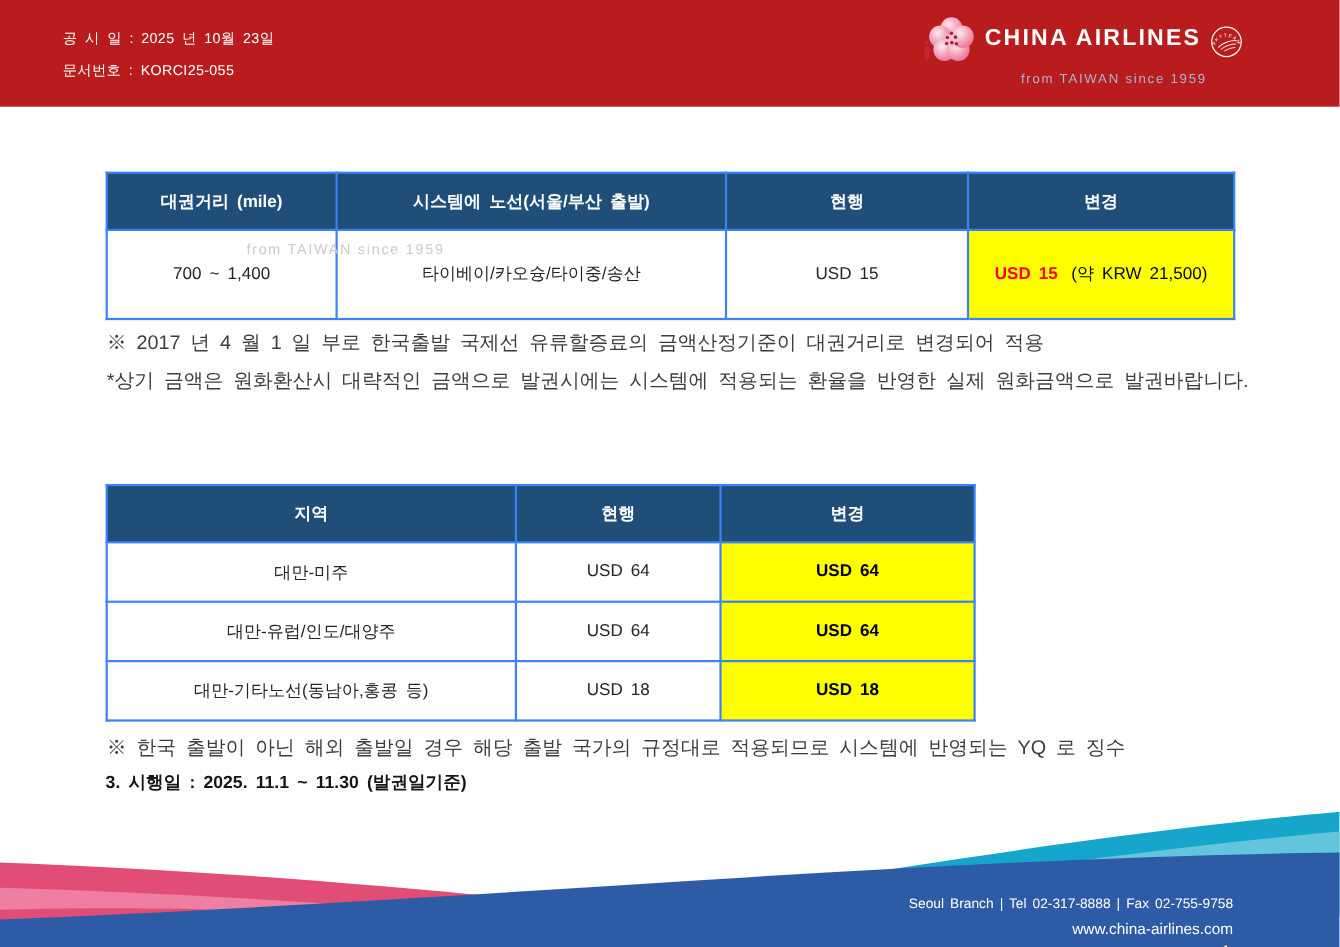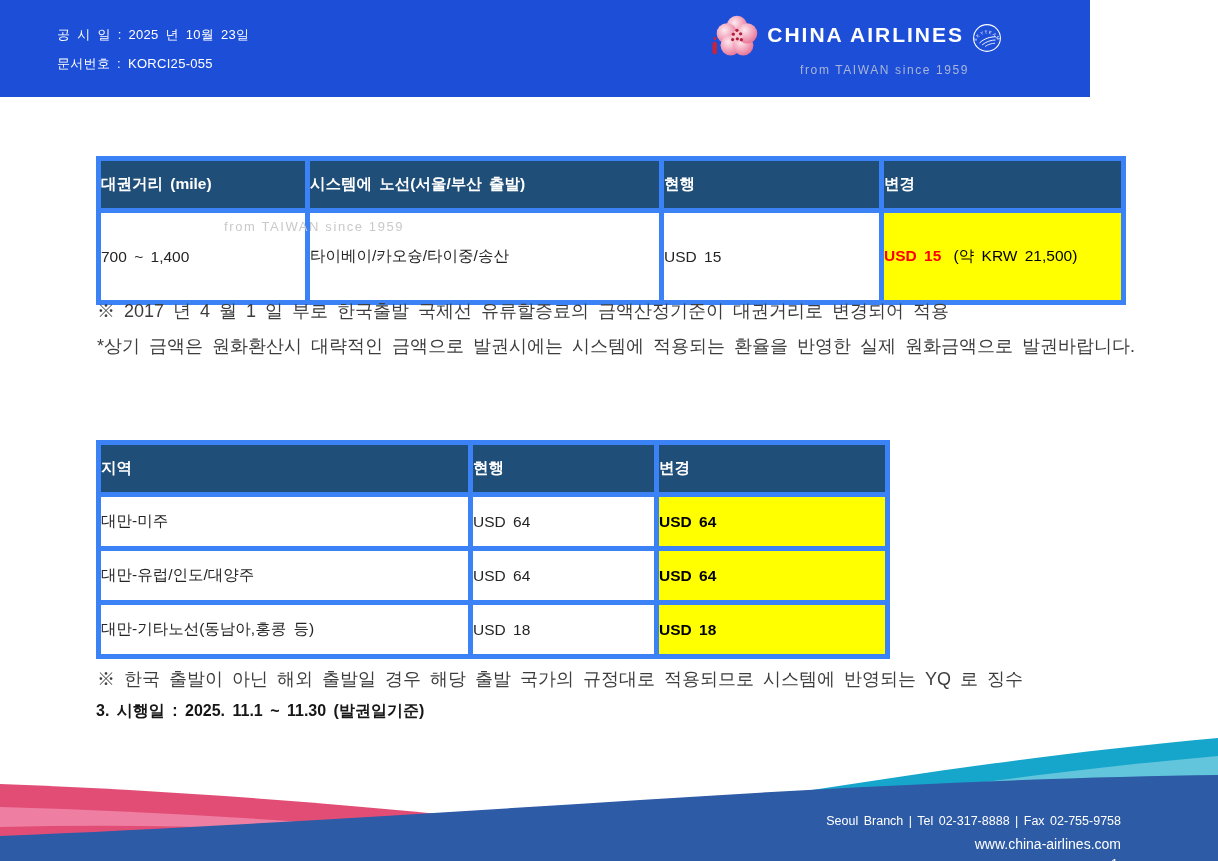--- a/index.html
+++ b/index.html
@@ -1,20 +1,20 @@
 <!DOCTYPE html>
 <html><head>
 <meta charset="utf-8">
 <style>
   * { margin:0; padding:0; box-sizing:border-box; }
   body { background:#ffffff; font-family:"Liberation Sans", sans-serif; }
   .page { position:relative; width:1218px; height:861px; background:#ffffff; overflow:hidden; }
 
   
-  .topbar { position:absolute; left:0; top:0; width:1090px; height:97px; background:#1d4ed8; }
+  .topbar { position:absolute; left:0; top:0; width:1218px; height:97px; background:#b91c1c; }
   .doc-meta { position:absolute; left:57px; top:26px; color:#ffffff; font-size:13px; letter-spacing:.3px; }
   .doc-meta .meta-line { margin-bottom:11px; word-spacing:3px; }
   .logo-block { position:absolute; right:88px; top:11px; display:flex; align-items:flex-start; }
   .logo-text-col { display:flex; flex-direction:column; margin-left:6px; }
   .brand-row { display:flex; margin-top:12px; }
   .brand { color:#ffffff; font-size:21px; font-weight:600; letter-spacing:2px; white-space:nowrap; }
   .skyteam { margin-left:8px; }
   .tagline { margin-top:6px; text-align:center; color:#a9b6d6; font-size:12px; letter-spacing:1.6px; white-space:nowrap; }
 
   
@@ -24,24 +24,24 @@
   .note { position:absolute; left:97px; font-size:18px; color:#3d3d3d; word-spacing:4px; }
   #note1 { top:299px; }
   #note2 { top:334px; }
   #note3 { top:667px; }
   .sec3 { position:absolute; left:96px; top:701px; font-size:16px; font-weight:700; color:#161616; word-spacing:3px; }
 
   
   table { position:absolute; border-collapse:collapse; table-layout:fixed; background:#ffffff; }
   #table1 { left:96px; top:156px; width:1025px; }
   #table2 { left:96px; top:440px; width:789px; }
-  th, td { border:5px solid #3b82f6; text-align:left; vertical-align:middle; word-spacing:3px; }
+  th, td { border:2px solid #3b82f6; text-align:center; vertical-align:middle; word-spacing:3px; }
   th { background:#1f4e79; color:#ffffff; font-weight:700; font-size:15.5px; height:52px; }
   td { font-size:15.5px; color:#242424; }
-  #table1 td { height:92px; }
+  #table1 td { height:81px; }
   #table2 td { height:54px; }
   td.changed { background:#ffff00; }
   .red-bold { color:#ff0000; font-weight:700; }
   .krw-sub { color:#000000; font-weight:400; margin-left:5px; }
   td.changed-bold { background:#ffff00; font-weight:700; color:#000000; }
 
   
   .watermark { position:absolute; left:224px; top:219px; z-index:3; font-size:13px;
                color:#c9c9c9; letter-spacing:1.6px; pointer-events:none; white-space:nowrap; }
 

